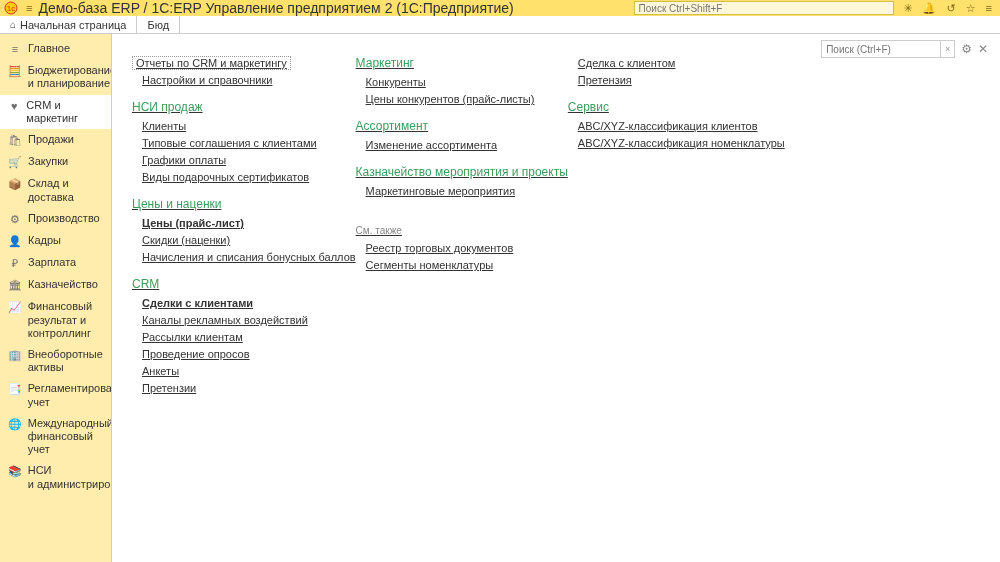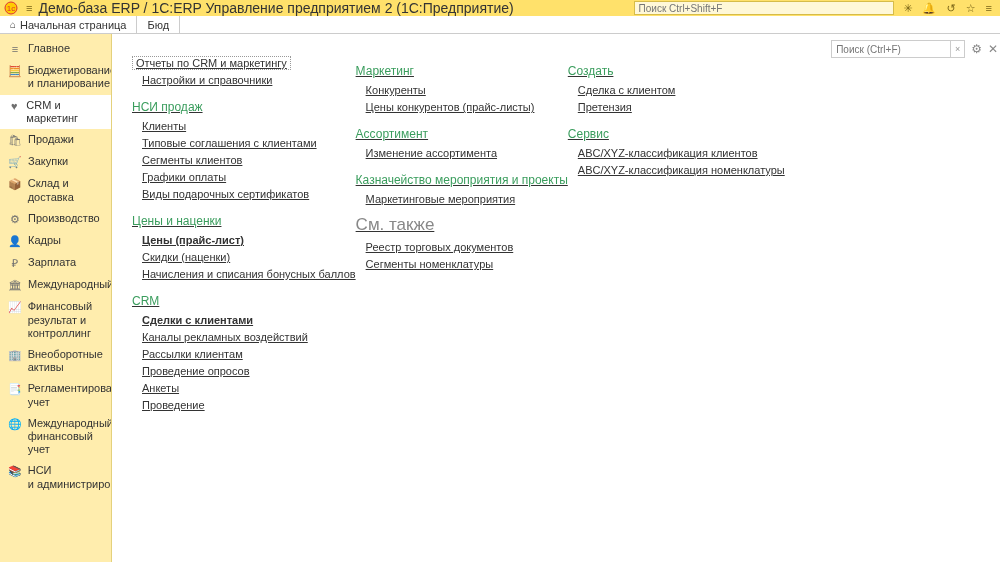--- a/index.html
+++ b/index.html
@@ -13,32 +13,32 @@
   .tabbar { height: 18px; background: #fff; border-bottom:1px solid #ccc; display:flex; align-items:stretch; }
   .tabbar .tab { display:flex; align-items:center; padding:0 10px; border-right:1px solid #ccc; font-size:11px; color:#333; gap:4px; cursor:pointer; }
   .tabbar .tab .home-icon { color:#333; font-size:10px; }
   .layout { display:flex; height: calc(562px - 16px - 18px); }
   .sidebar { width: 112px; background:#ffedad; border-right:1px solid #e4d17c; padding: 4px 0; overflow:hidden; }
   .side-item { display:flex; align-items:flex-start; gap:6px; padding:4px 6px 4px 8px; color:#333; cursor:pointer; line-height:1.2; }
   .side-item.active { background:#fff; }
   .side-item .sicon { width:14px; display:flex; justify-content:center; color:#6f6f6f; font-size:11px; margin-top:1px; }
   .side-item .slabel { font-size:11px; word-wrap:break-word; }
   .main { flex:1; position:relative; background:#fff; }
-  .panel-top { position:absolute; top:6px; right:2px; display:flex; align-items:center; gap:6px;margin-left:20px; }
+  .panel-top { position:absolute; top:6px; right:12px; display:flex; align-items:center; gap:6px;margin-left:20px; }
   .panel-top input { width:120px; height:18px; border:1px solid #ccc; font-size:10px; padding:0 4px; color:#999; }
   .panel-top .clr { width:14px; height:18px; border:1px solid #ccc; border-left:none; display:flex; align-items:center; justify-content:center; color:#999; cursor:pointer; font-size:9px; }
   .panel-top .ico { color:#888; cursor:pointer; font-size:12px; }
   .columns { display:flex; padding: 22px 10px 10px 20px; text-decoration: underline; }
   .col { display:flex; flex-direction:column; gap:3px; min-width:160px; }
   .group-title { color:#3a9d5d; font-size:12px; margin-top:10px; margin-bottom:2px; cursor:pointer; }
-  .group-title:first-child { margin-top:8px; }
+  .group-title:first-child { margin-top:0; }
   .link { color:#333; font-size:11px; padding:1px 0 1px 10px; cursor:pointer; }
   .link.selected { background:#fff; border:1px dotted #999; padding:0px 3px 0px 3px; display:inline-block; width:fit-content; }
   .link.bold { font-weight:bold; }
-  .seealso { color:#888; font-size:17px; margin-top:6px; margin-bottom:2px; }
+  .seealso { color:#888; font-size:10px; margin-top:24px; margin-bottom:2px; }
 </style>
 </head>
 <body>
 
 <div class="titlebar">
   <span class="logo">
     <svg width="14" height="14" viewBox="0 0 14 14">
         <circle cx="7" cy="7" r="6" fill="#ffcc00" stroke="#d33" stroke-width="1"></circle>
         <text x="7" y="10" text-anchor="middle" font-size="8" fill="#d33">1c</text>
       </svg>
@@ -98,21 +98,21 @@
       <div class="side-item">
         <span class="sicon">👤</span>
         <span class="slabel">Кадры</span>
       </div>
       <div class="side-item">
         <span class="sicon">₽</span>
         <span class="slabel">Зарплата</span>
       </div>
       <div class="side-item">
         <span class="sicon">🏛</span>
-        <span class="slabel">Международный</span>
+        <span class="slabel">Казначейство</span>
       </div>
       <div class="side-item">
         <span class="sicon">📈</span>
         <span class="slabel">Финансовый результат и контроллинг</span>
       </div>
       <div class="side-item">
         <span class="sicon">🏢</span>
         <span class="slabel">Внеоборотные активы</span>
       </div>
       <div class="side-item">
@@ -139,49 +139,47 @@
       <span class="ico">✕</span>
     </div>
 
     <div class="columns">
       <div class="col" id="col1">
           <div class="link selected">Отчеты по CRM и маркетингу</div>
           <div class="link">Настройки и справочники</div>
           <div class="group-title">НСИ продаж</div>
           <div class="link">Клиенты</div>
           <div class="link">Типовые соглашения с клиентами</div>
-          <div class="link">Сегменты клиентов</div>
           <div class="link">Графики оплаты</div>
           <div class="link">Виды подарочных сертификатов</div>
           <div class="group-title">Цены и наценки</div>
           <div class="link bold">Цены (прайс-лист)</div>
           <div class="link">Скидки (наценки)</div>
           <div class="link">Начисления и списания бонусных баллов</div>
           <div class="group-title">CRM</div>
           <div class="link bold">Сделки с клиентами</div>
           <div class="link">Каналы рекламных воздействий</div>
           <div class="link">Рассылки клиентам</div>
           <div class="link">Проведение опросов</div>
           <div class="link">Анкеты</div>
-          <div class="link">Проведение</div>
+          <div class="link">Претензии</div>
         </div>
       <div class="col" id="col2">
           <div class="group-title">Маркетинг</div>
           <div class="link">Конкуренты</div>
           <div class="link">Цены конкурентов (прайс-листы)</div>
           <div class="group-title">Ассортимент</div>
           <div class="link">Изменение ассортимента</div>
           <div class="group-title">Казначейство мероприятия и проекты</div>
           <div class="link">Маркетинговые мероприятия</div>
           <div class="seealso">См. также</div>
           <div class="link">Реестр торговых документов</div>
           <div class="link">Сегменты номенклатуры</div>
         </div>
       <div class="col" id="col3">
-          <div class="group-title">Создать</div>
           <div class="link">Сделка с клиентом</div>
           <div class="link">Претензия</div>
           <div class="group-title">Сервис</div>
           <div class="link">ABC/XYZ-классификация клиентов</div>
           <div class="link">ABC/XYZ-классификация номенклатуры</div>
         </div>
     </div>
   </div>
 </div>
 

